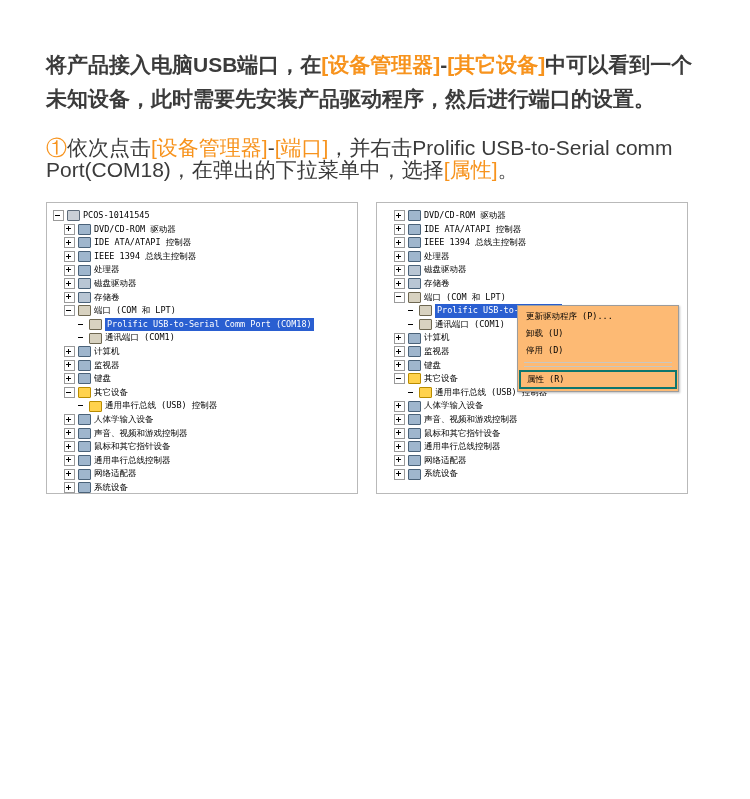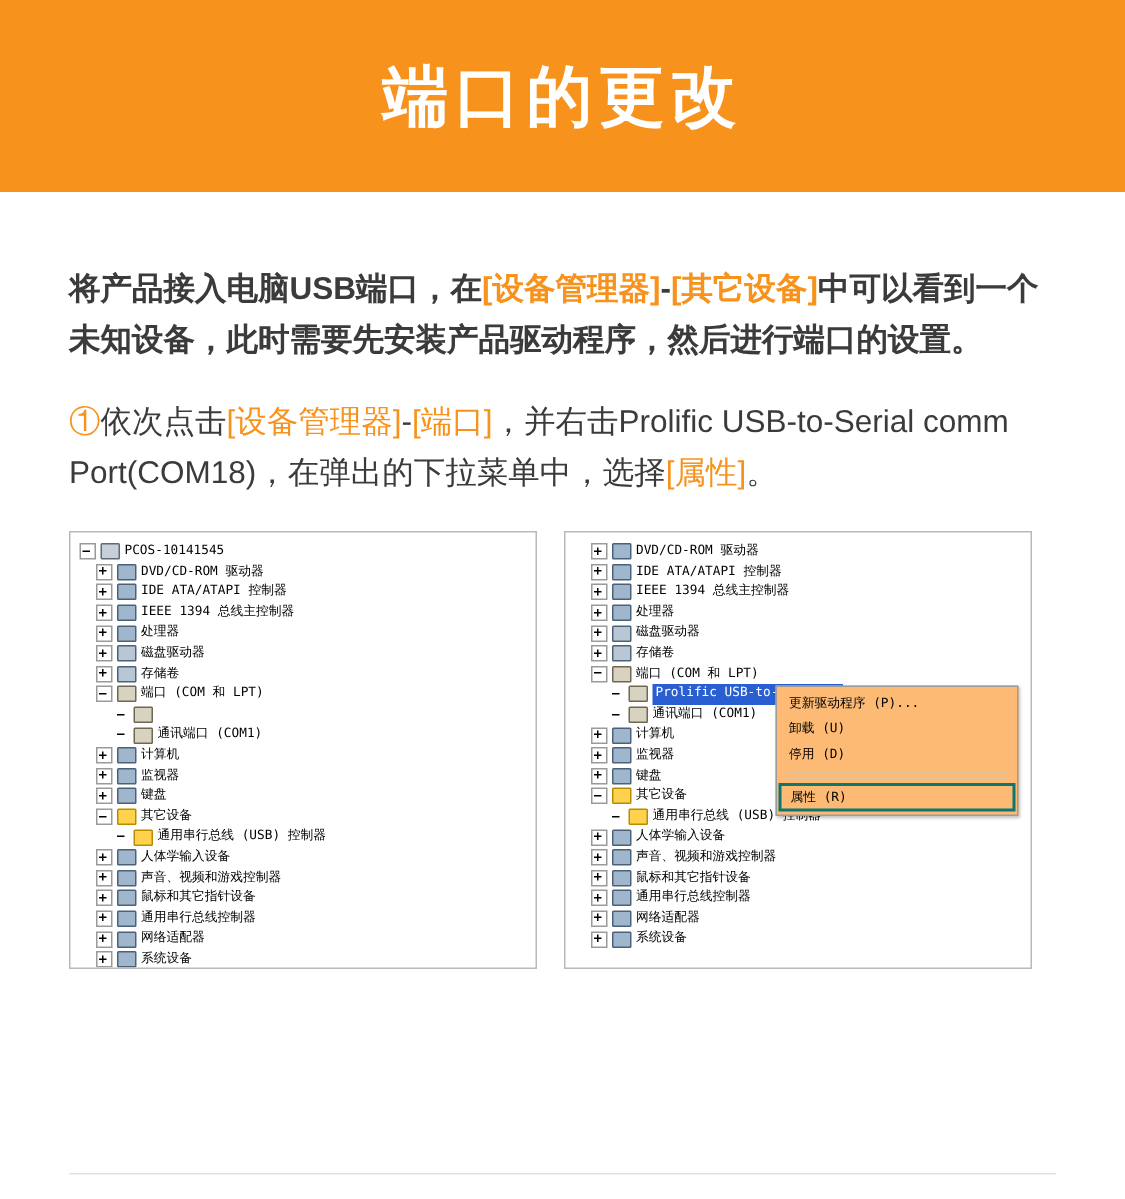--- a/index.html
+++ b/index.html
@@ -42,21 +42,21 @@
     font-size: 21px;
     line-height: 34px;
     color: #3b3b3b;
     font-weight: bold;
   }
   .intro .hl {
     color: #f7931d;
   }
   .step {
     font-size: 21px;
-    line-height: 34px;
+    line-height: 22px;
     color: #3b3b3b;
   }
   .step .circle-num {
     color: #f7931d;
     font-size: 21px;
   }
   .step .hl {
     color: #f7931d;
   }
   
@@ -197,23 +197,20 @@
     width: 658px;
     height: 1px;
     background: #e2e2e2;
   }
 </style>
 </head>
 <body>
 
 <div class="page">
 
-  <div class="header">
-    <div class="header-title">端口的更改</div>
-  </div>
 
   <div class="content">
 
     <p class="intro"><span>将产品接入电脑USB端口，在</span><span class="hl">[设备管理器]</span><span>-</span><span class="hl">[其它设备]</span><span>中可以看到一个未知设备，此时需要先安装产品驱动程序，然后进行端口的设置。</span></p>
 
     <p class="step"><span class="circle-num">①</span><span>依次点击</span><span class="hl">[设备管理器]</span><span>-</span><span class="hl">[端口]</span><span>，并右击Prolific USB-to-Serial comm Port(COM18)，在弹出的下拉菜单中，选择</span><span class="hl">[属性]</span><span>。</span></p>
 
     <div class="shots">
 
       <div class="shot">
@@ -254,20 +251,21 @@
               <span class="lbl">存储卷</span>
             </div>
             <div class="node indent1">
               <span class="exp "></span>
               <span class="ico port"></span>
               <span class="lbl">端口 (COM 和 LPT)</span>
             </div>
             <div class="node indent2">
               <span class="exp none"></span>
               <span class="ico port"></span>
+              <span class="lbl selected">Prolific USB-to-Serial Comm Port (COM18)</span>
             </div>
             <div class="node indent2">
               <span class="exp none"></span>
               <span class="ico port"></span>
               <span class="lbl">通讯端口 (COM1)</span>
             </div>
             <div class="node indent1">
               <span class="exp plus"></span>
               <span class="ico dev"></span>
               <span class="lbl">计算机</span>

